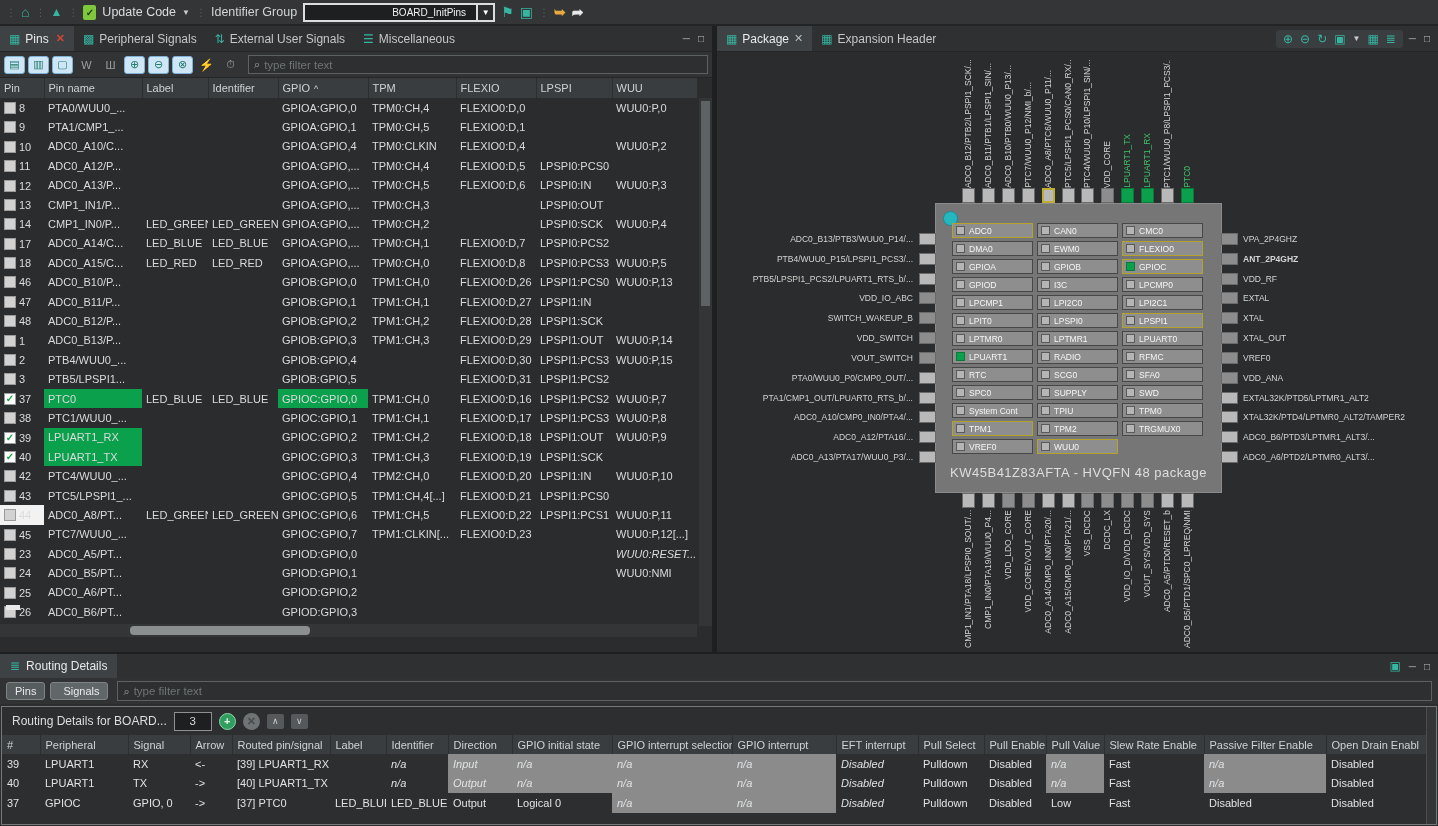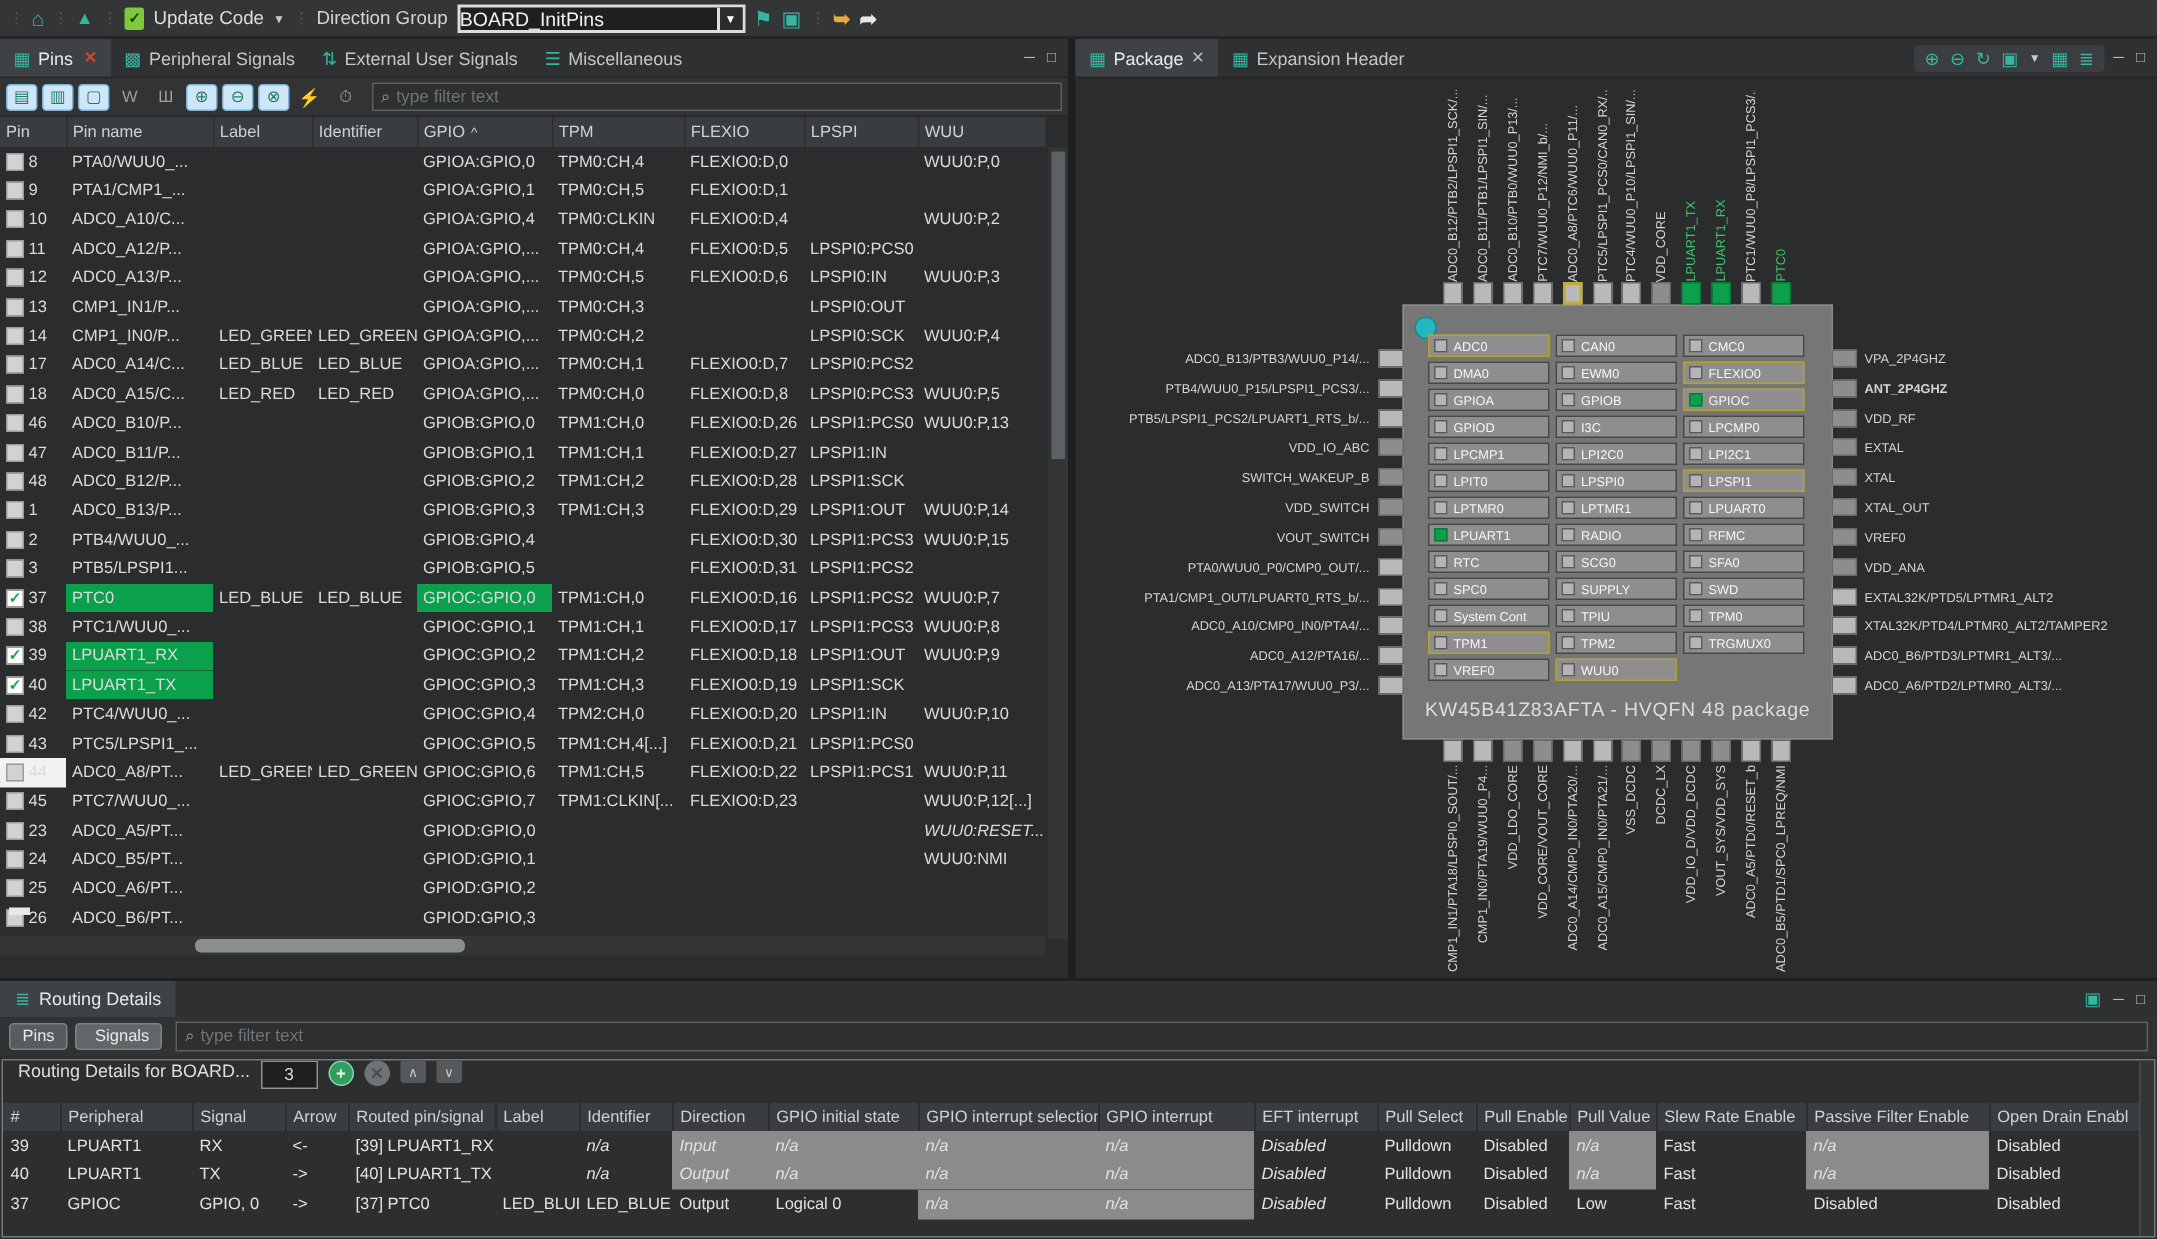--- a/index.html
+++ b/index.html
@@ -13,21 +13,21 @@
   .grip { color:#5a5e60; font-size:10px; letter-spacing:-1px; }
   .ticon { color:#36b5a0; font-size:14px; }
   .ticon.warn { font-size:12px; }
   .ucode-icon { width:13px; height:15px; background:#7ec83c; border-radius:2px;
     display:inline-flex; align-items:center; justify-content:center; color:#1e3a10;
     font-size:10px; font-weight:bold; }
   .caret { color:#c9cbcc; font-size:8px; }
   .label-dim { color:#d2d4d5; }
   .combo { height:19px; width:192px; background:#1d1f20; border:2px solid #dddddd;
     display:flex; align-items:center; }
-  .combo .val { flex:1; padding:0 0; font-size:13px; color:#f2f2f2; white-space:nowrap; overflow:hidden; }
+  .combo .val { flex:1; padding:0 10px; font-size:10px; color:#f2f2f2; white-space:nowrap; overflow:hidden;text-align:right; }
   .combo .dd { width:17px; height:100%; background:#2a2c2d; border-left:2px solid #dddddd;
     display:flex; align-items:center; justify-content:center; color:#fff; font-size:8px; }
   .arrow-orange { color:#e7a93c; font-size:14px; font-weight:bold; }
   .arrow-white { color:#e8e8e8; font-size:14px; font-weight:bold; }
 
   
   .main { height:626px; display:flex; }
   .left-panel { width:712px; display:flex; flex-direction:column; background:#2b2c2d; }
   .splitter { width:5px; background:#1e1f20; }
   .right-panel { flex:1; display:flex; flex-direction:column; background:#2b2c2d; }
@@ -112,21 +112,21 @@
     background:#3e4244; color:#e6e8e9; }
   .rd-icons { margin-left:auto; display:flex; align-items:center; gap:8px; padding-right:8px; }
   .rd-icons .gicon { color:#36b5a0; font-size:12px; }
   .rd-icons .wbtn { color:#b9bcbd; font-size:10px; }
   .rd-filterrow { height:26px; background:#303233; display:flex; align-items:center; gap:5px; padding:0 6px; }
   .pillbtn { height:18px; padding:0 8px; background:#575c5e; border:1px solid #7e8486;
     border-radius:3px; color:#e8eaeb; font-size:11px; display:flex; align-items:center; }
   .pillbtn.alt { background:#616668;padding-left:12px; }
   .rd-content { flex:1; margin:2px 1px 1px 1px; border:1px solid #75797b; position:relative;
     background:#2c2e2f; overflow:hidden; }
-  .rd-summary { height:28px; display:flex; align-items:flex-start; gap:7px; padding:0 10px; font-size:12px; color:#dcdee0; }
+  .rd-summary { height:28px; display:flex; align-items:center; gap:7px; padding:0 10px; font-size:12px; color:#dcdee0; }
   .count-box { width:38px; height:19px; background:#1d1f20; border:1px solid #8d9193;
     color:#d6d8d9; font-size:11.5px; display:flex; align-items:center; justify-content:center; }
   .round-btn { width:17px; height:17px; border-radius:50%; display:inline-flex; align-items:center;
     justify-content:center; font-size:11px; font-weight:bold; }
   .round-btn.add { background:#2f9e5f; color:#eaf6ee; border:1px solid #8fd4ae; }
   .round-btn.del { background:#6f7375; color:#4a4d4e; }
   .sq-btn { width:17px; height:15px; background:#56595b; color:#c9cccd; font-size:9px;
     display:inline-flex; align-items:center; justify-content:center; border-radius:2px; }
   table.routing { border-collapse:collapse; table-layout:fixed; width:1426px; font-size:11px; }
   table.routing th { height:19px; background:#3a3d3f; color:#cfd2d4; font-weight:normal; text-align:left;
@@ -143,21 +143,21 @@
   <div class="top-toolbar">
     <span class="grip">⋮</span>
     <span class="ticon">⌂</span>
     <span class="grip">⋮</span>
     <span class="ticon warn">▲</span>
     <span class="grip">⋮</span>
     <span class="ucode-icon">✓</span>
     <span>Update Code</span>
     <span class="caret">▼</span>
     <span class="grip">⋮</span>
-    <span class="label-dim">Direction Group</span>
+    <span class="label-dim">Identifier Group</span>
     <span class="combo">
       <span class="val">BOARD_InitPins</span>
       <span class="dd">▼</span>
     </span>
     <span class="ticon">⚑</span>
     <span class="ticon">▣</span>
     <span class="grip">⋮</span>
     <span class="arrow-orange">➥</span>
     <span class="arrow-white">➦</span>
   </div>

